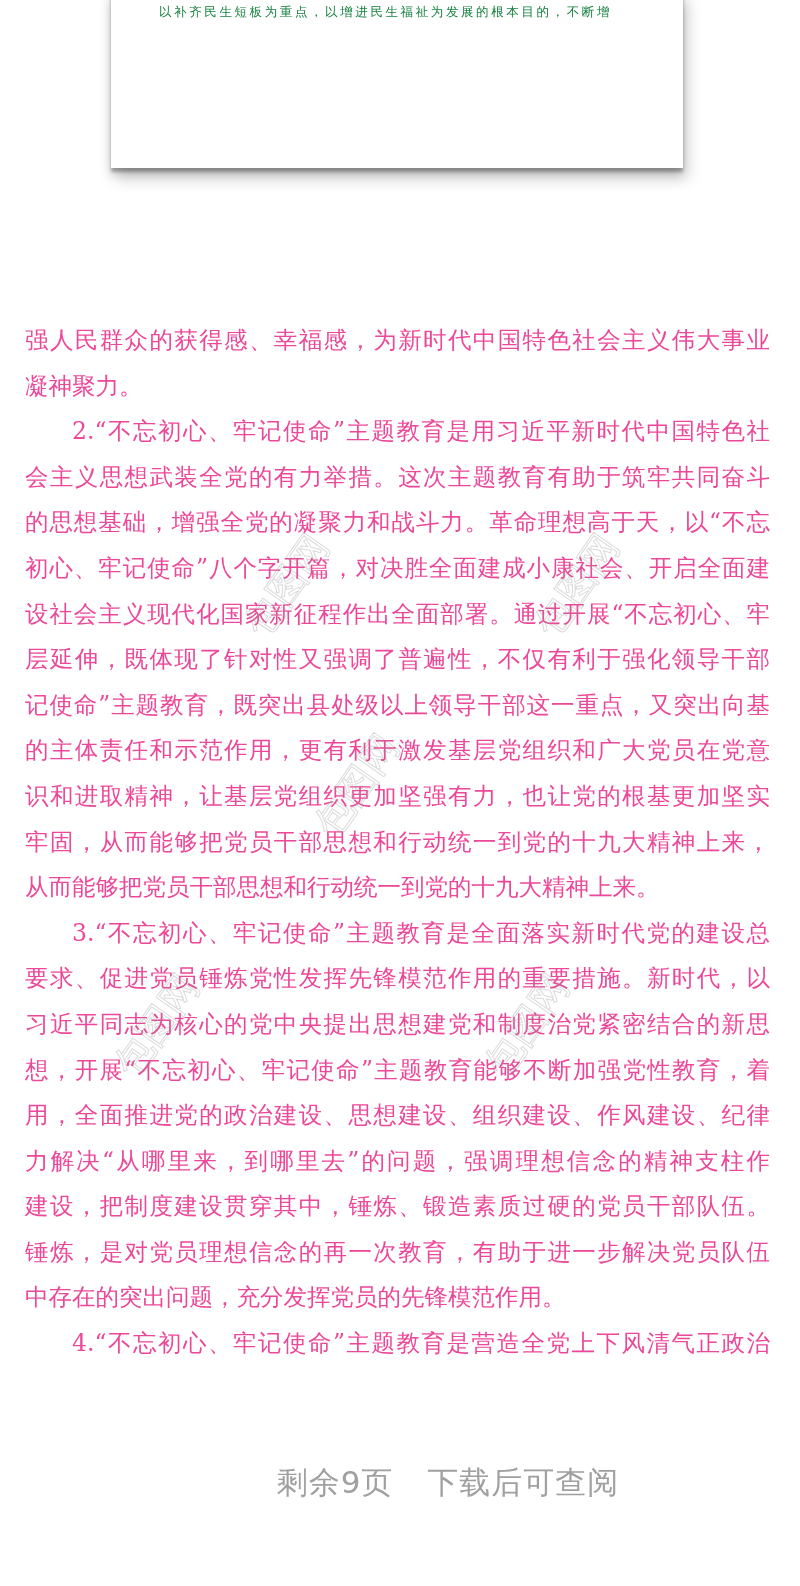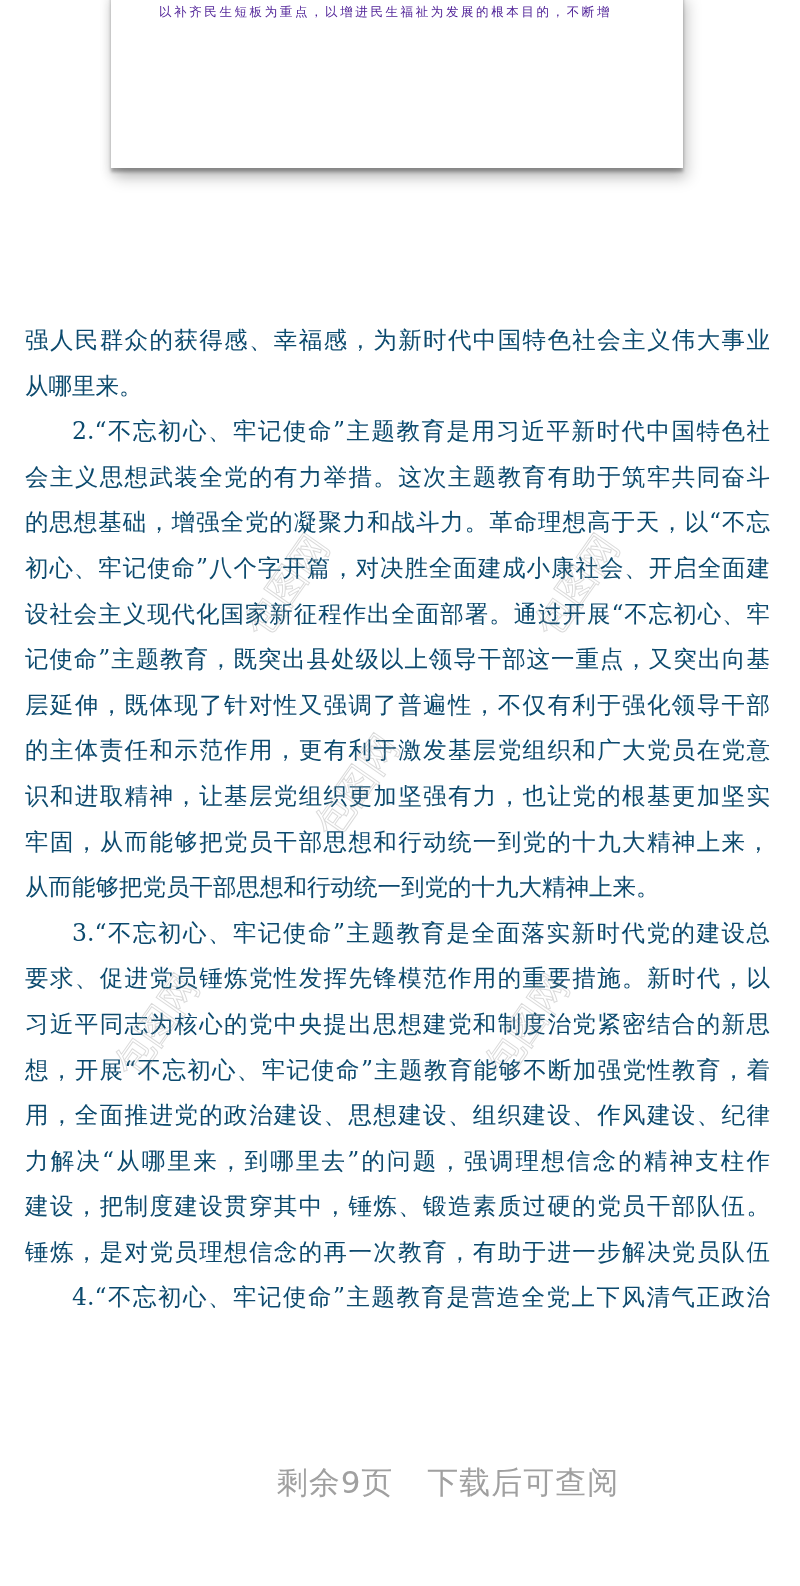--- a/index.html
+++ b/index.html
@@ -5,29 +5,29 @@
   html, body { margin:0; padding:0; background:#ffffff; }
   body { width:800px; height:1586px; position:relative; overflow:hidden;
          font-family:"DejaVu Serif","Liberation Serif",serif; color:#1a1a1a; }
   .preview-card {
     position:absolute; left:111px; top:-10px; width:572px; height:178px;
     background:#ffffff;
     box-shadow: 0 4px 3px rgba(0,0,0,0.28), 4px 10px 14px rgba(0,0,0,0.22), -2px 6px 10px rgba(0,0,0,0.10);
   }
   .preview-line {
     position:absolute; left:48px; top:14px; width:480px;
-    font-size:12.5px; line-height:16px; letter-spacing:2.6px; color:#4c1d95;
+    font-size:12.5px; line-height:16px; letter-spacing:2.6px; color:#15803d;
     white-space:nowrap;
   }
   .doc-body {
     position:absolute; left:25px; top:318px; width:745px;
   }
   .doc-line {
     height:45.6px; line-height:45.6px; font-size:23.5px; white-space:nowrap;
-    text-align:justify; text-align-last:justify; color:#0c4a6e;
+    text-align:justify; text-align-last:justify; color:#ec4899;
   }
   .doc-line.last { text-align-last:left; }
   .doc-line.indent { padding-left:47px; }
   .watermark {
     position:absolute; font-family:"DejaVu Sans",sans-serif; font-size:38px;
     color:transparent; -webkit-text-stroke:1px rgba(150,150,150,0.35);
     transform:rotate(-55deg); white-space:nowrap; pointer-events:none;
   }
   .more-banner {
     position:absolute; left:0; top:1462px; width:800px; text-align:center;
@@ -38,40 +38,41 @@
 </style>
 </head>
 <body>
 
 <div class="preview-card">
   <div class="preview-line">以补齐民生短板为重点，以增进民生福祉为发展的根本目的，不断增</div>
 </div>
 
 <div class="doc-body" id="doc-body">
     <div class="doc-line">强人民群众的获得感、幸福感，为新时代中国特色社会主义伟大事业</div>
-    <div class="doc-line last">从哪里来。</div>
+    <div class="doc-line last">凝神聚力。</div>
     <div class="doc-line indent">2.“不忘初心、牢记使命”主题教育是用习近平新时代中国特色社</div>
     <div class="doc-line">会主义思想武装全党的有力举措。这次主题教育有助于筑牢共同奋斗</div>
     <div class="doc-line">的思想基础，增强全党的凝聚力和战斗力。革命理想高于天，以“不忘</div>
     <div class="doc-line">初心、牢记使命”八个字开篇，对决胜全面建成小康社会、开启全面建</div>
     <div class="doc-line">设社会主义现代化国家新征程作出全面部署。通过开展“不忘初心、牢</div>
+    <div class="doc-line">层延伸，既体现了针对性又强调了普遍性，不仅有利于强化领导干部</div>
     <div class="doc-line">记使命”主题教育，既突出县处级以上领导干部这一重点，又突出向基</div>
-    <div class="doc-line">层延伸，既体现了针对性又强调了普遍性，不仅有利于强化领导干部</div>
     <div class="doc-line">的主体责任和示范作用，更有利于激发基层党组织和广大党员在党意</div>
     <div class="doc-line">识和进取精神，让基层党组织更加坚强有力，也让党的根基更加坚实</div>
     <div class="doc-line">牢固，从而能够把党员干部思想和行动统一到党的十九大精神上来，</div>
     <div class="doc-line last">从而能够把党员干部思想和行动统一到党的十九大精神上来。</div>
     <div class="doc-line indent">3.“不忘初心、牢记使命”主题教育是全面落实新时代党的建设总</div>
     <div class="doc-line">要求、促进党员锤炼党性发挥先锋模范作用的重要措施。新时代，以</div>
     <div class="doc-line">习近平同志为核心的党中央提出思想建党和制度治党紧密结合的新思</div>
     <div class="doc-line">想，开展“不忘初心、牢记使命”主题教育能够不断加强党性教育，着</div>
     <div class="doc-line">用，全面推进党的政治建设、思想建设、组织建设、作风建设、纪律</div>
     <div class="doc-line">力解决“从哪里来，到哪里去”的问题，强调理想信念的精神支柱作</div>
     <div class="doc-line">建设，把制度建设贯穿其中，锤炼、锻造素质过硬的党员干部队伍。</div>
     <div class="doc-line">锤炼，是对党员理想信念的再一次教育，有助于进一步解决党员队伍</div>
+    <div class="doc-line last">中存在的突出问题，充分发挥党员的先锋模范作用。</div>
     <div class="doc-line indent">4.“不忘初心、牢记使命”主题教育是营造全党上下风清气正政治</div>
   </div>
 
 <div id="watermarks">
     <div class="watermark" style="left: 230px; top: 560px;">包图网</div>
     <div class="watermark" style="left: 520px; top: 560px;">包图网</div>
     <div class="watermark" style="left: 300px; top: 760px;">包图网</div>
     <div class="watermark" style="left: 100px; top: 1000px;">包图网</div>
     <div class="watermark" style="left: 470px; top: 1000px;">包图网</div>
   </div>

